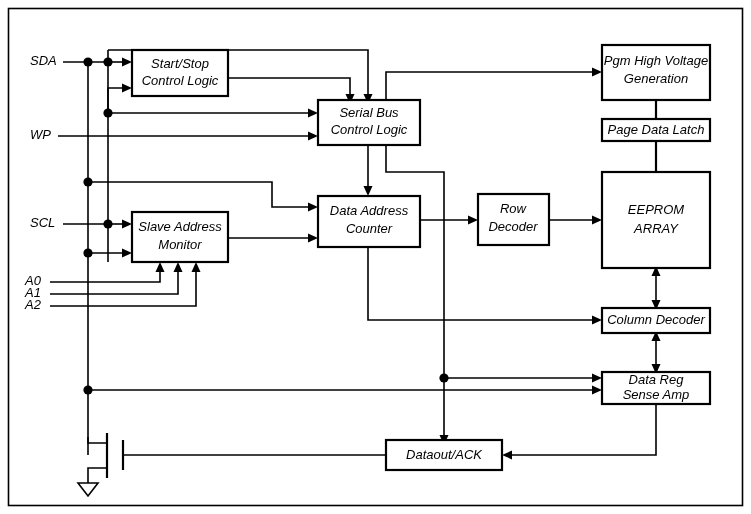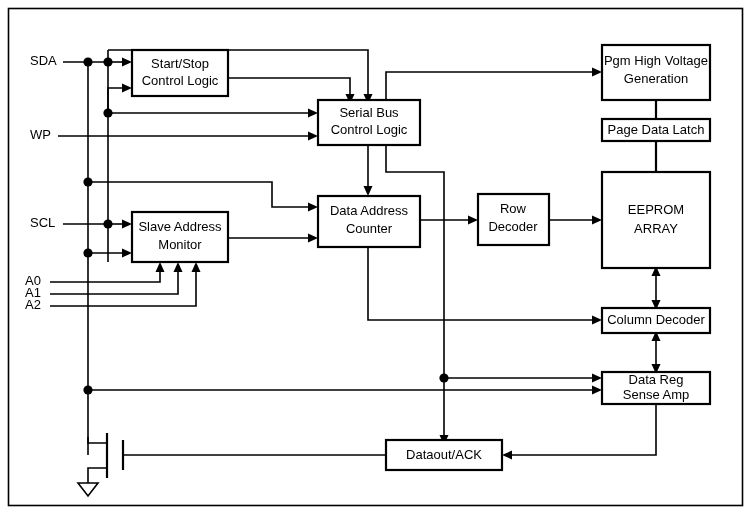--- a/index.html
+++ b/index.html
@@ -1,17 +1,17 @@
 <!DOCTYPE html>
 <html><head>
 <meta charset="utf-8">
 <style>
   html,body{margin:0;padding:0;background:#ffffff;}
   #page{position:relative;width:751px;height:514px;background:#ffffff;
-        font-family:"Liberation Sans","DejaVu Sans",sans-serif;}
+        font-family:"Liberation Sans","DejaVu Sans",sans-serif;font-style:italic;}
   svg{display:block;}
   .blk{fill:#ffffff;stroke:#000000;stroke-width:2.2;}
   .wire{stroke:#000000;stroke-width:1.6;fill:none;}
   .wire-thick{stroke:#000000;stroke-width:2.2;fill:none;}
   .dot{fill:#000000;}
   .lbl{font-family:"Liberation Sans","DejaVu Sans",sans-serif;font-size:13px;fill:#000000;
        text-anchor:middle;dominant-baseline:middle;}
   .pinlbl{font-family:"Liberation Sans","DejaVu Sans",sans-serif;font-size:13px;fill:#000000;
        text-anchor:start;dominant-baseline:middle;}
   .frame{fill:none;stroke:#000000;stroke-width:1.6;}

